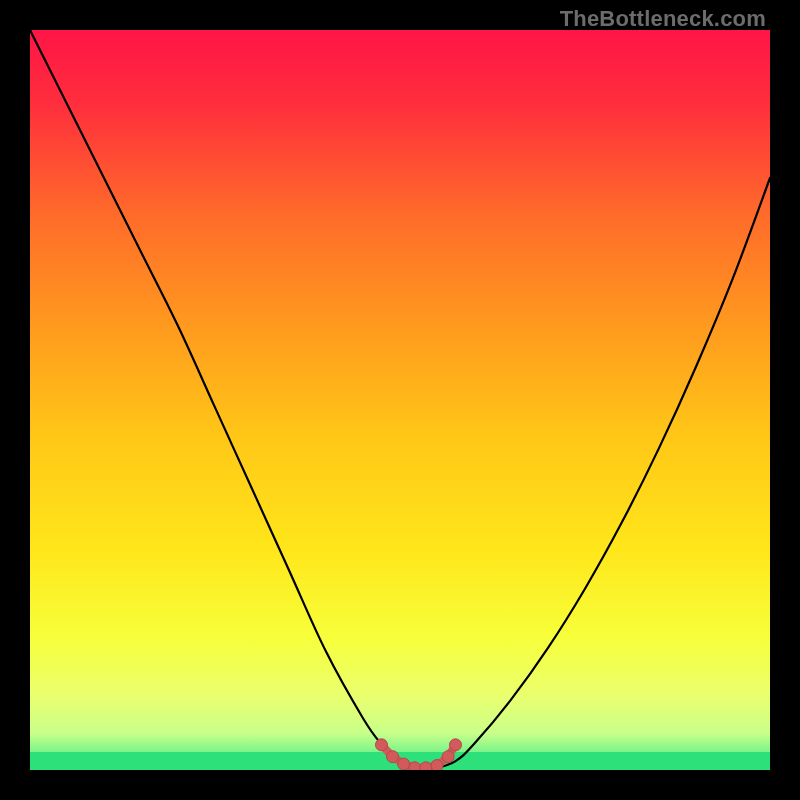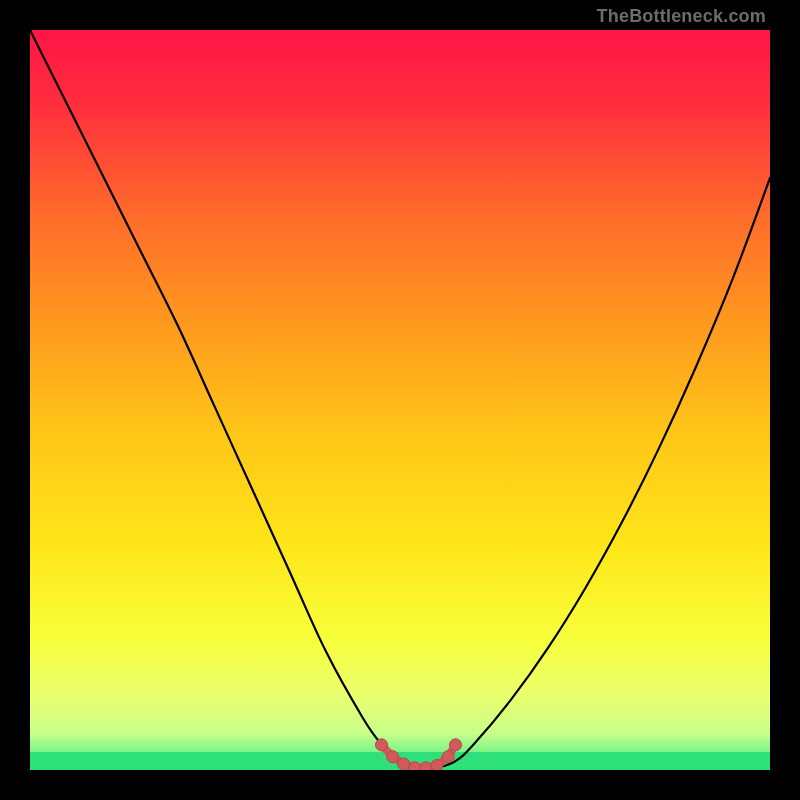--- a/index.html
+++ b/index.html
@@ -24,21 +24,21 @@
   }
   .curve-layer {
     position: absolute;
     inset: 0;
   }
   .watermark {
     position: absolute;
     top: 6px;
     right: 34px;
     color: #6c6c6c;
-    font-size: 18px;
+    font-size: 22px;
     font-weight: 600;
     letter-spacing: 0.2px;
   }
   .bottom-band {
     position: absolute;
     left: 0;
     bottom: 0;
     width: 100%;
     height: 18px;
     background: #2de07a;

